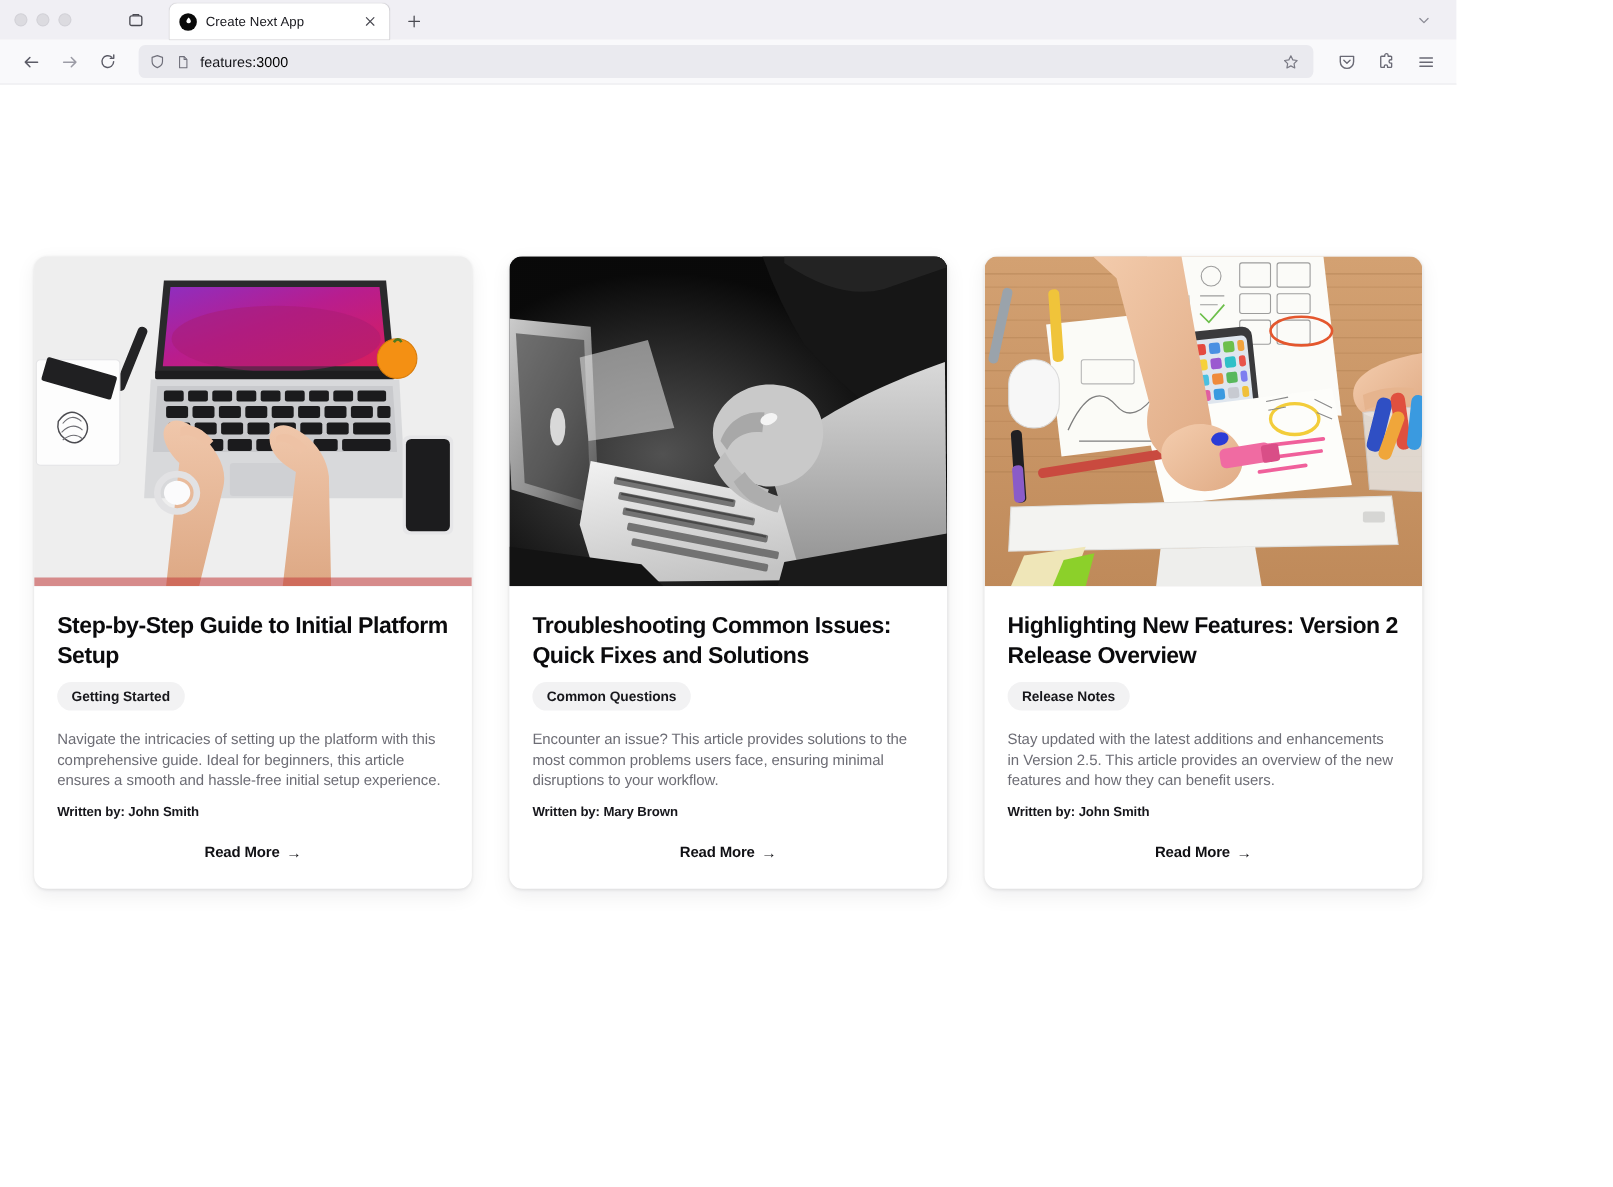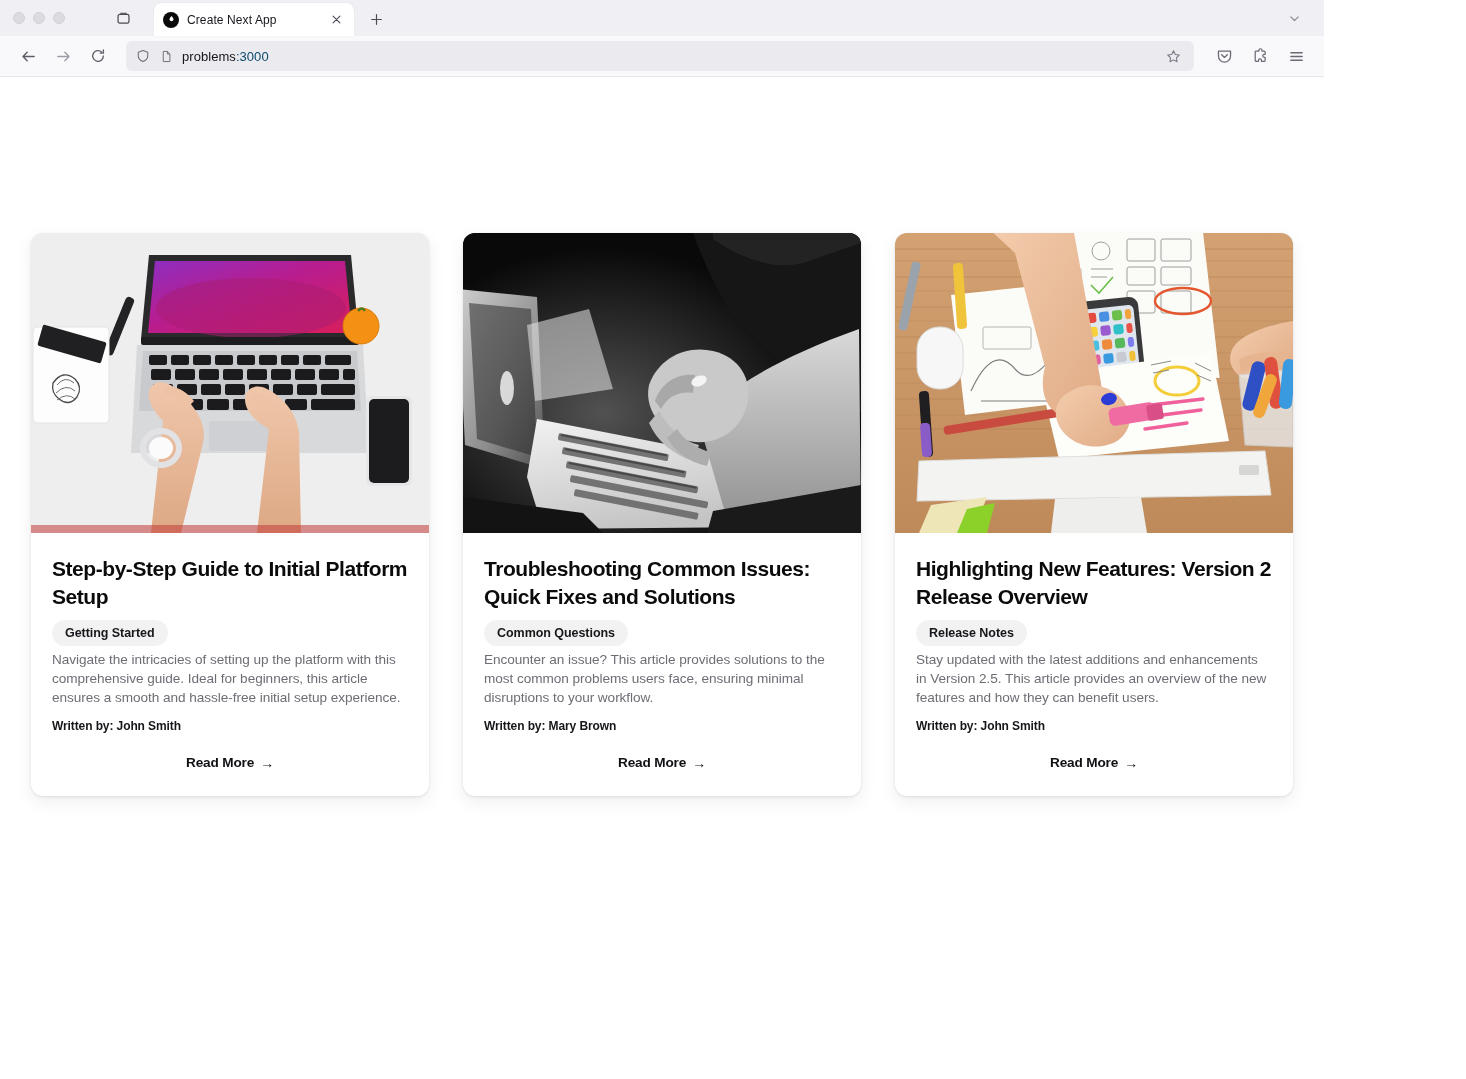--- a/index.html
+++ b/index.html
@@ -85,21 +85,21 @@
     flex: 1; height: 30px; margin: 0 6px;
     background: #eaeaef;
     border-radius: 6px;
     display: flex; align-items: center;
     padding: 0 8px;
     gap: 7px;
     position: relative;
   }
   .urlbar .ic { display: flex; align-items: center; justify-content: center; width: 17px; height: 17px; }
   .url-text { font-size: 13px; color: #15151a; letter-spacing: .05px; }
-  .url-text .port { color: #0c4a6e; }
+  .url-text .port { color: #000000; }
   .star-btn { margin-left: auto; width: 26px; height: 26px; display: flex; align-items: center; justify-content: center; }
 
   .navbar-right { display: flex; align-items: center; gap: 4px; margin-left: 8px; }
   .navbar-right .navbtn svg { stroke: #6a6a75; }
 
   
   .viewport {
     flex: 1;
     background: #ffffff;
     overflow: hidden;
@@ -169,21 +169,21 @@
     background: #f2f2f3;
     color: #17171b;
     font-size: 12.5px;
     font-weight: 700;
     letter-spacing: -.05px;
     padding: 6px 13px;
     border-radius: 999px;
   }
 
   .card-desc {
-    margin-top: 4px;
+    margin-top: 16px;
     font-size: 13.6px;
     line-height: 1.41;
     color: #6d6d75;
     letter-spacing: -.05px;
   }
 
   .card-author {
     margin-top: 12px;
     font-size: 12px;
     font-weight: 700;
@@ -280,21 +280,21 @@
         <svg width="14" height="14" viewBox="0 0 16 16" fill="none" stroke="#6f6f7a" stroke-width="1.2" stroke-linejoin="round">
           <path d="M8 1.8 L13.4 3.6 V8 c0 3.4-2.6 5.3-5.4 6.3 C5.2 13.3 2.6 11.4 2.6 8 V3.6 Z"></path>
         </svg>
       </span>
       <span class="ic">
         <svg width="13" height="13" viewBox="0 0 16 16" fill="none" stroke="#6f6f7a" stroke-width="1.2" stroke-linejoin="round">
           <path d="M4 1.8h5.1L12.2 5v9.2H4z"></path>
           <path d="M9.1 1.8V5h3.1"></path>
         </svg>
       </span>
-      <span class="url-text"><span>problems</span><span class="port">:3000</span></span>
+      <span class="url-text"><span>features</span><span class="port">:3000</span></span>
       <span class="star-btn">
         <svg width="15" height="15" viewBox="0 0 16 16" fill="none" stroke="#7a7a85" stroke-width="1.15" stroke-linejoin="round">
           <path d="M8 1.9 L9.9 5.8 L14.1 6.4 L11.1 9.4 L11.8 13.6 L8 11.6 L4.2 13.6 L4.9 9.4 L1.9 6.4 L6.1 5.8 Z"></path>
         </svg>
       </span>
     </div>
 
     <div class="navbar-right">
       <div class="navbtn">
         <svg width="17" height="17" viewBox="0 0 18 18" fill="none" stroke-width="1.35" stroke-linecap="round" stroke-linejoin="round">

